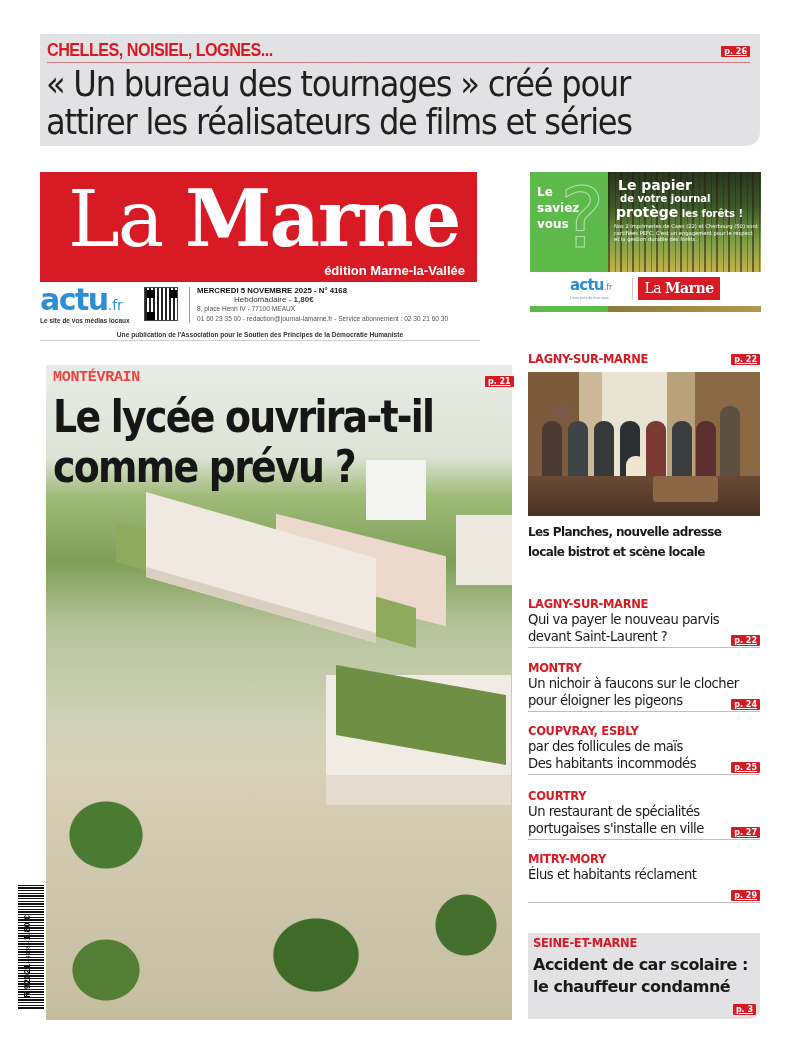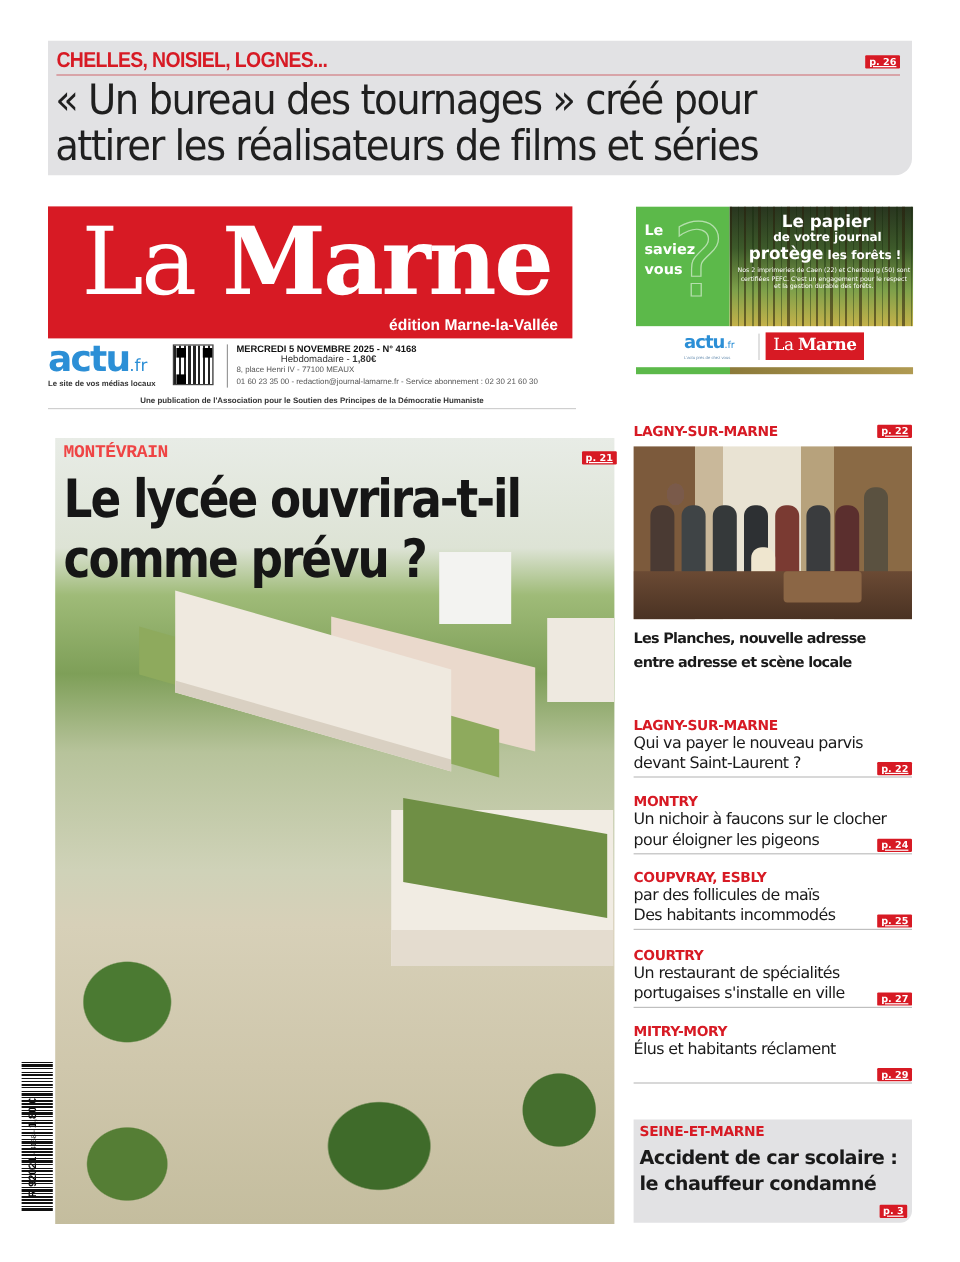--- a/index.html
+++ b/index.html
@@ -94,21 +94,21 @@
   .ad .saviez {
     position: absolute; left: 7px; top: 12px; color: #fff; font-family: "DejaVu Sans", sans-serif;
     font-weight: bold; font-size: 12px; line-height: 16px;
   }
   .ad .forest {
     position: absolute; left: 78px; top: 0; width: 153px; height: 100px;
     background:
       repeating-linear-gradient(90deg, rgba(40,30,10,.55) 0 2px, transparent 2px 7px, rgba(20,40,10,.4) 7px 8px, transparent 8px 12px),
       linear-gradient(180deg, #28351f 0%, #3d5a2a 35%, #7ea04a 70%, #c5b24a 100%);
   }
-  .ad .forest-text { position: absolute; left: 84px; top: 6px; width: 145px; color: #fff; font-family: "DejaVu Sans", sans-serif; text-align: center; }
+  .ad .forest-text { position: absolute; left: 84px; top: 6px; width: 145px; color: #fff; font-family: "DejaVu Sans", sans-serif; }
   .ad .ft1 { font-weight: bold; font-size: 14px; line-height: 15px; padding-left: 4px; }
   .ad .ft2 { font-weight: bold; font-size: 10px; line-height: 12px; padding-left: 6px; }
   .ad .ft3 { font-weight: bold; font-size: 14px; line-height: 15px; padding-left: 2px; }
   .ad .ft3 small { font-size: 10px; }
   .ad .ft4 { font-size: 5.2px; line-height: 6.5px; margin-top: 2px; }
   .ad .bottom { position: absolute; left: 0; top: 100px; width: 231px; height: 34px; background: #fff; }
   .ad .b-actu { position: absolute; left: 40px; top: 4px; font-family: "DejaVu Sans", sans-serif; font-weight: bold; color: #2c8fd6; font-size: 15px; letter-spacing: -.8px; }
   .ad .b-actu .fr { font-size: 8px; font-weight: normal; letter-spacing: 0; }
   .ad .b-actu-tag { position: absolute; left: 40px; top: 24px; font-size: 3.5px; color: #6a8fb0; }
   .ad .b-sep { position: absolute; left: 102px; top: 6px; width: 1px; height: 22px; background: #ccc; }
@@ -286,21 +286,21 @@
     <div class="person" style="left:118px;background:#7a3a32"></div>
     <div class="person" style="left:144px;background:#3a3c3e"></div>
     <div class="person" style="left:168px;background:#5b2f2e"></div>
     <div class="person" style="left:192px;background:#5a5140;height:90px"></div>
     <div class="person" style="left:98px;bottom:10px;height:50px;background:#efe6cf"></div>
     <div class="floor"></div>
     <div class="table"></div>
   </div>
   <div class="rc-title">
     <div>Les Planches, nouvelle adresse</div>
-    <div>entre adresse et scène locale</div>
+    <div>locale bistrot et scène locale</div>
   </div>
 </div>
 
 <div class="brief" style="top:597px;height:52px">
   <div class="rc-kicker">LAGNY-SUR-MARNE</div>
   <div class="rc-title">Qui va payer le nouveau parvis</div>
   <div class="rc-title">devant Saint-Laurent ?</div>
   <span class="pbadge" style="top:38px">p. 22</span>
   <div class="rule" style="top:50px"></div>
 </div>

